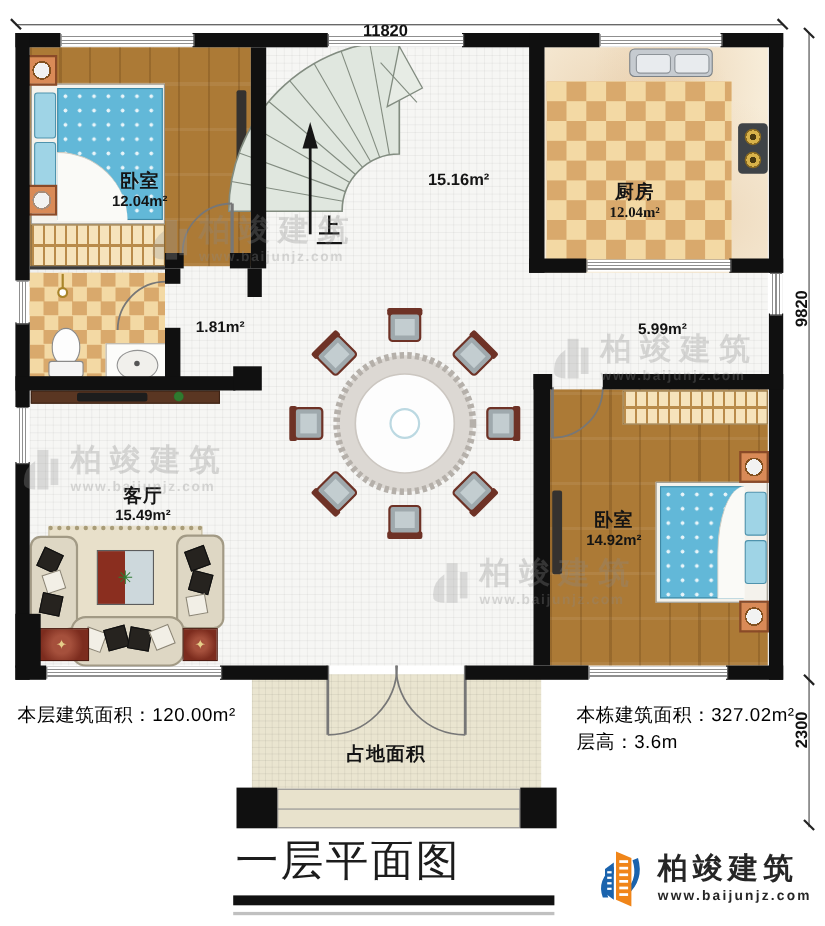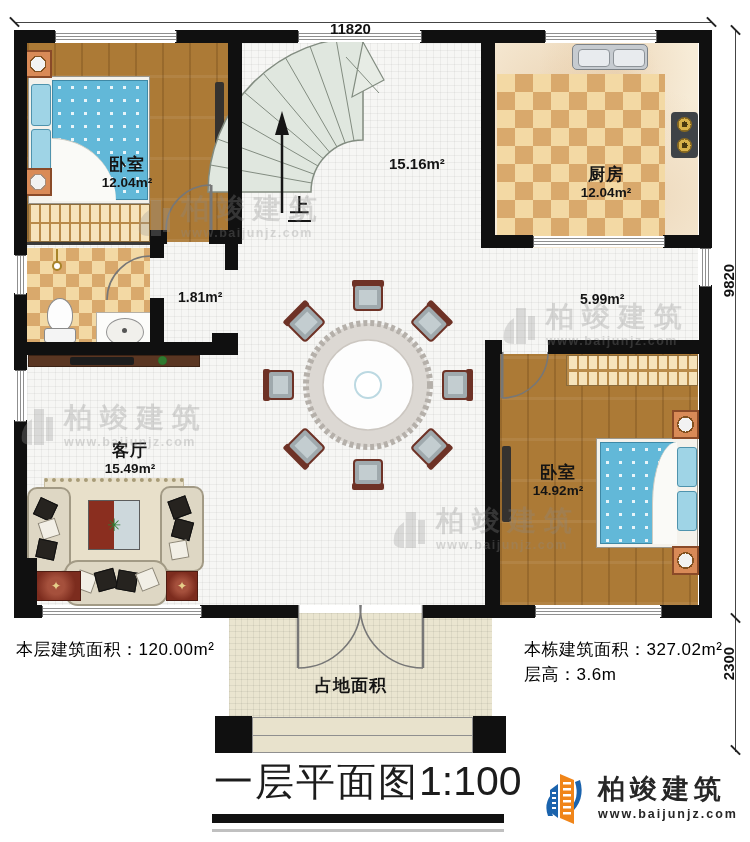--- a/index.html
+++ b/index.html
@@ -258,21 +258,21 @@
   <div class="win-v" style="left:15px;top:370px;width:11px;height:50px;"></div>
   <div class="win-v" style="left:700px;top:248px;width:11px;height:37px;"></div>
   <div class="win-h" style="left:42px;top:606px;width:158px;height:11px;"></div>
   <div class="win-h" style="left:535px;top:606px;width:125px;height:11px;"></div>
   <div class="win-h" style="left:533px;top:236px;width:130px;height:11px;"></div>
 
   <div class="room-label" style="left:77px;top:155px;width:100px;">
     <div class="rn">卧室</div>
       <div class="ra">12.04m²</div>
   </div>
-  <div class="room-label" style="left:556px;top:165px;width:100px;">
+  <div class="room-label" style="left:527px;top:165px;width:100px;font-family:Liberation Serif, serif;">
     <div class="rn">厨房</div>
       <div class="ra">12.04m²</div>
   </div>
   <div class="room-label" style="left:80px;top:441px;width:100px;">
     <div class="rn">客厅</div>
       <div class="ra">15.49m²</div>
   </div>
   <div class="room-label" style="left:508px;top:463px;width:100px;">
     <div class="rn">卧室</div>
       <div class="ra">14.92m²</div>
@@ -346,21 +346,20 @@
   </div>
   <div class="info-text" style="left:524px;top:638px;">
     <span>本栋建筑面积：</span><span>327.02m²</span>
   </div>
   <div class="info-text" style="left:524px;top:663px;">
     <span>层高：</span><span>3.6m</span>
   </div>
 
   <div class="title-row" style="left:214px;top:755px;">
     <span class="title-cn">一层平面图</span>
-      <span class="title-scale">1:100</span>
   </div>
   <div class="abs" style="left:212px;top:814px;width:292px;height:9px;background:#111;"></div>
   <div class="abs" style="left:212px;top:829px;width:292px;height:3px;background:#c0c0c0;"></div>
 
   <div class="abs" style="left:540px;top:766px;display:flex;align-items:center;gap:10px;">
     <svg width="48" height="64" viewBox="0 0 48 64">
       <path d="M8 50 Q2 34 18 22 L18 28 Q8 38 13 50 Z" fill="#1a63ad"></path>
       <path d="M40 14 Q46 34 30 48 L30 42 Q40 32 35 16 Z" fill="#1a63ad"></path>
       <polygon points="20,8 34,14 34,58 20,52" fill="#f08519"></polygon>
       <g fill="#ffffff">

